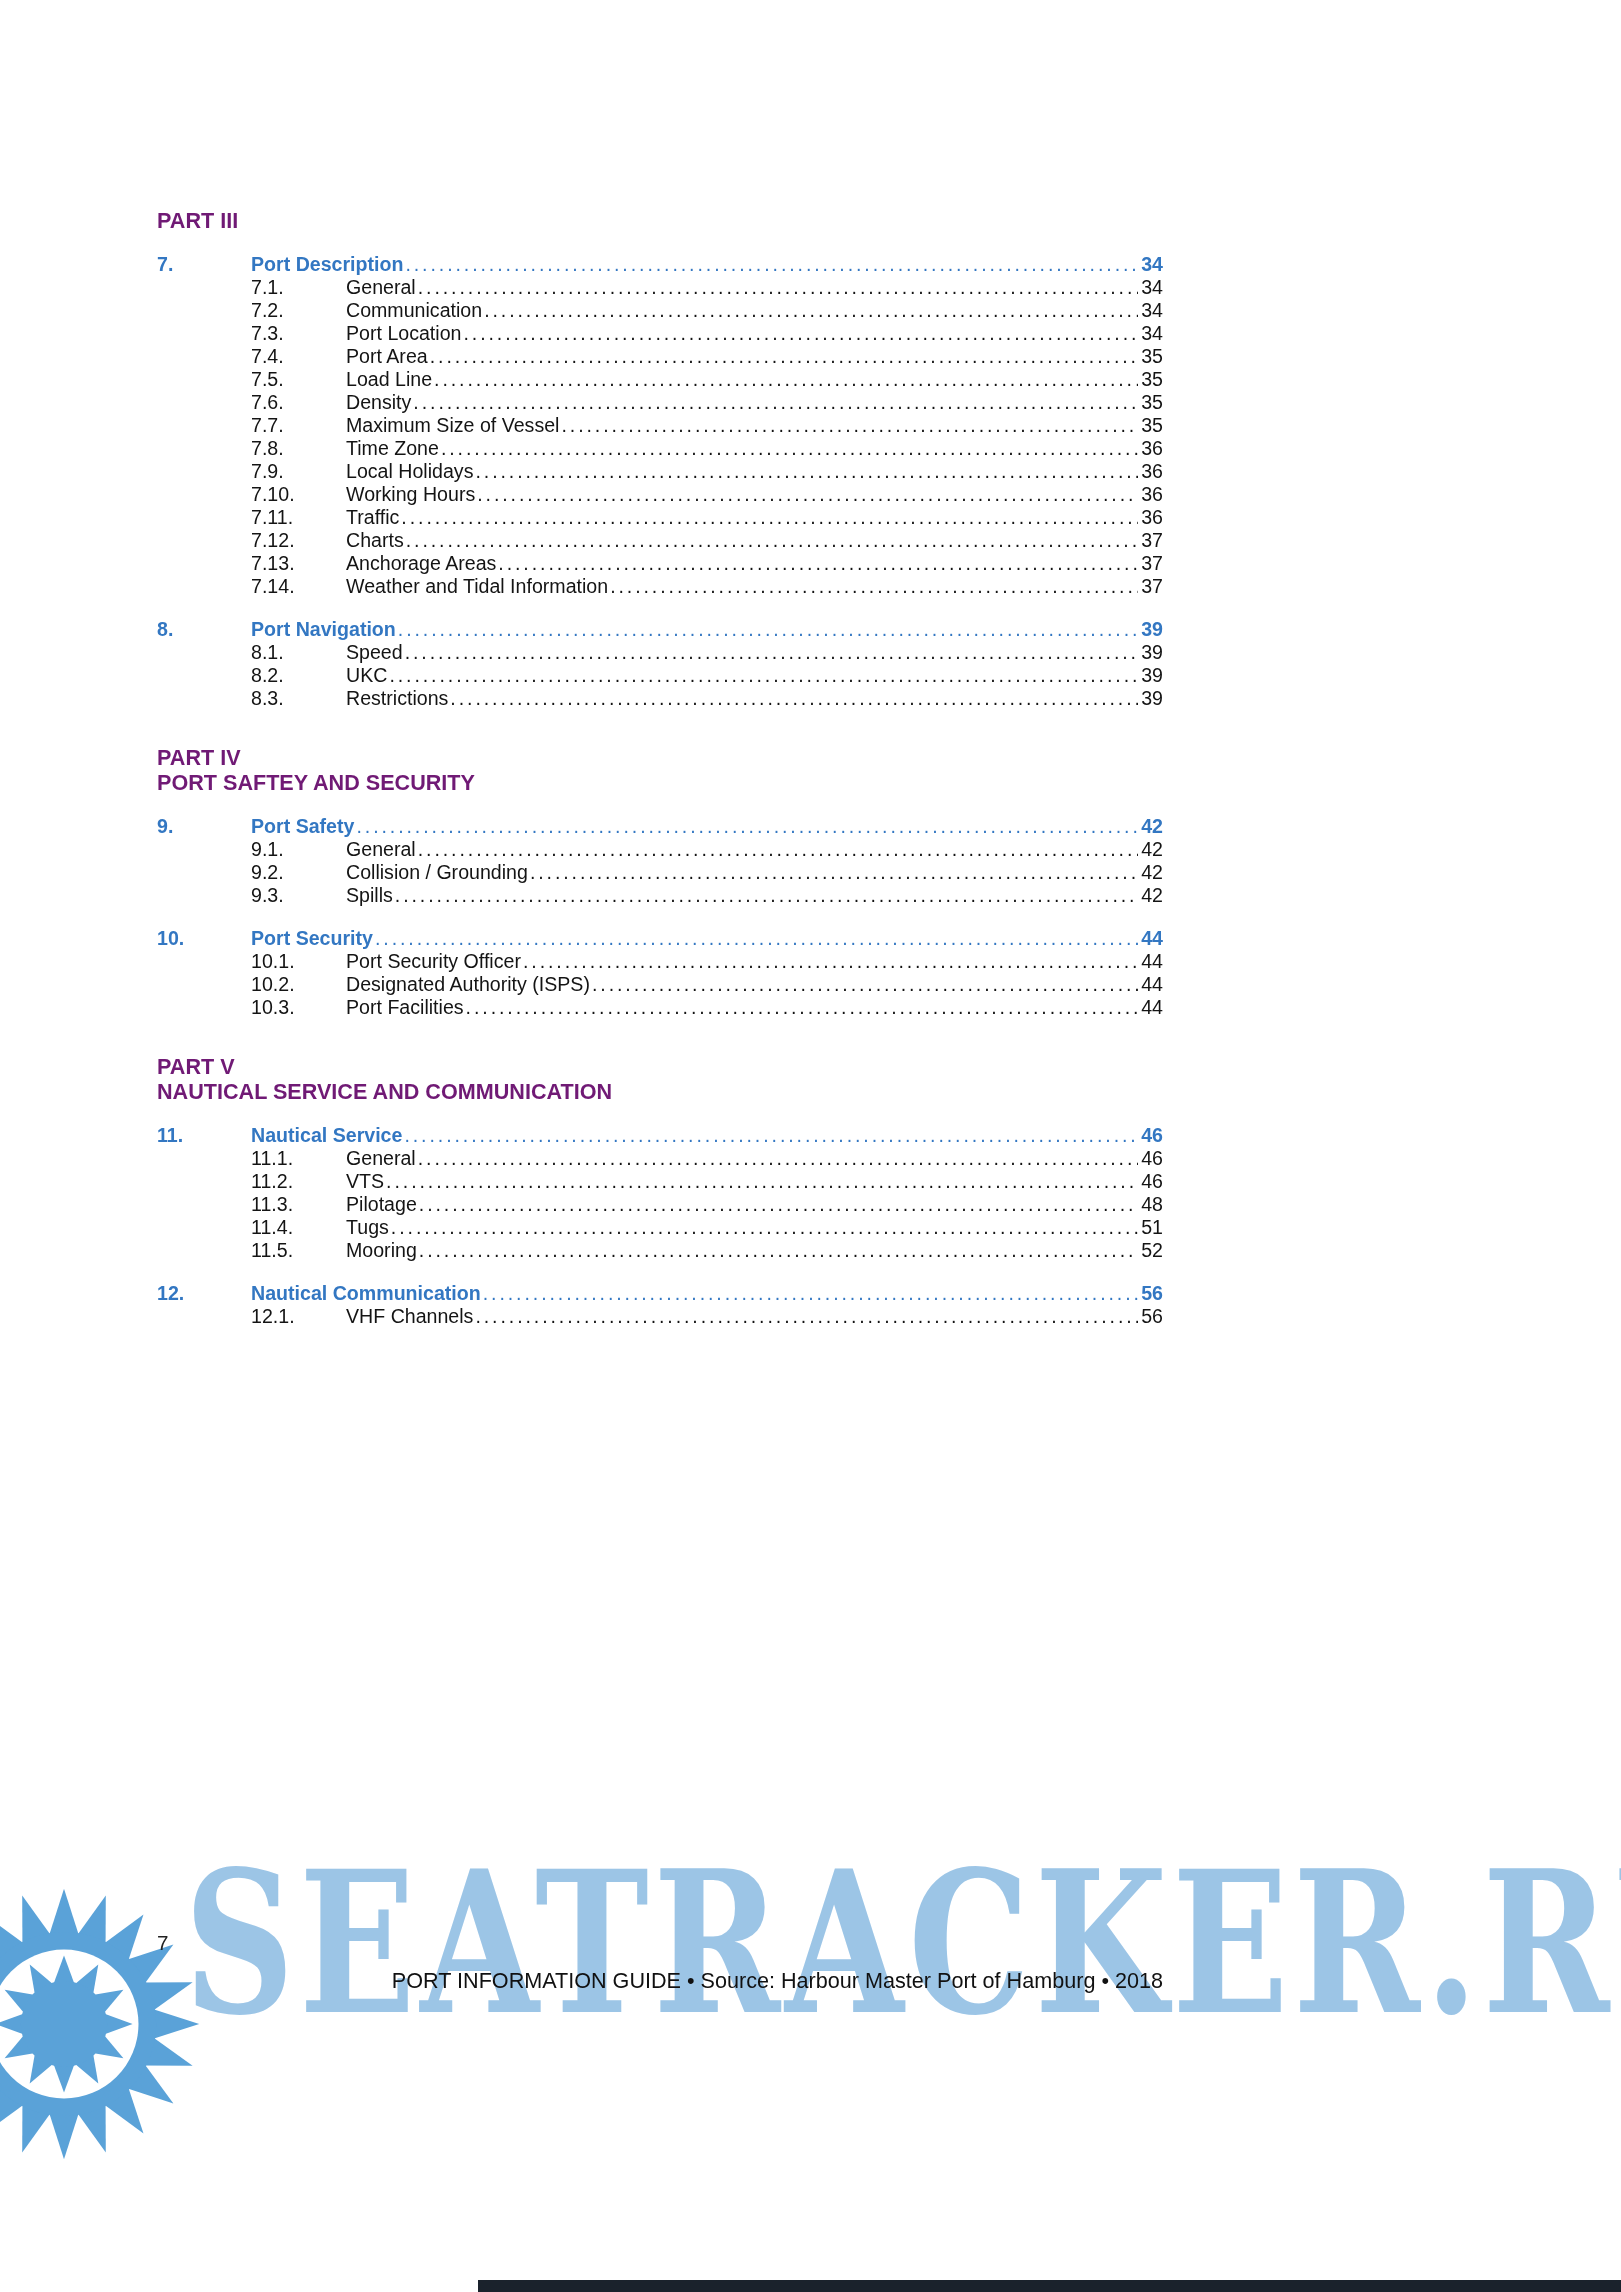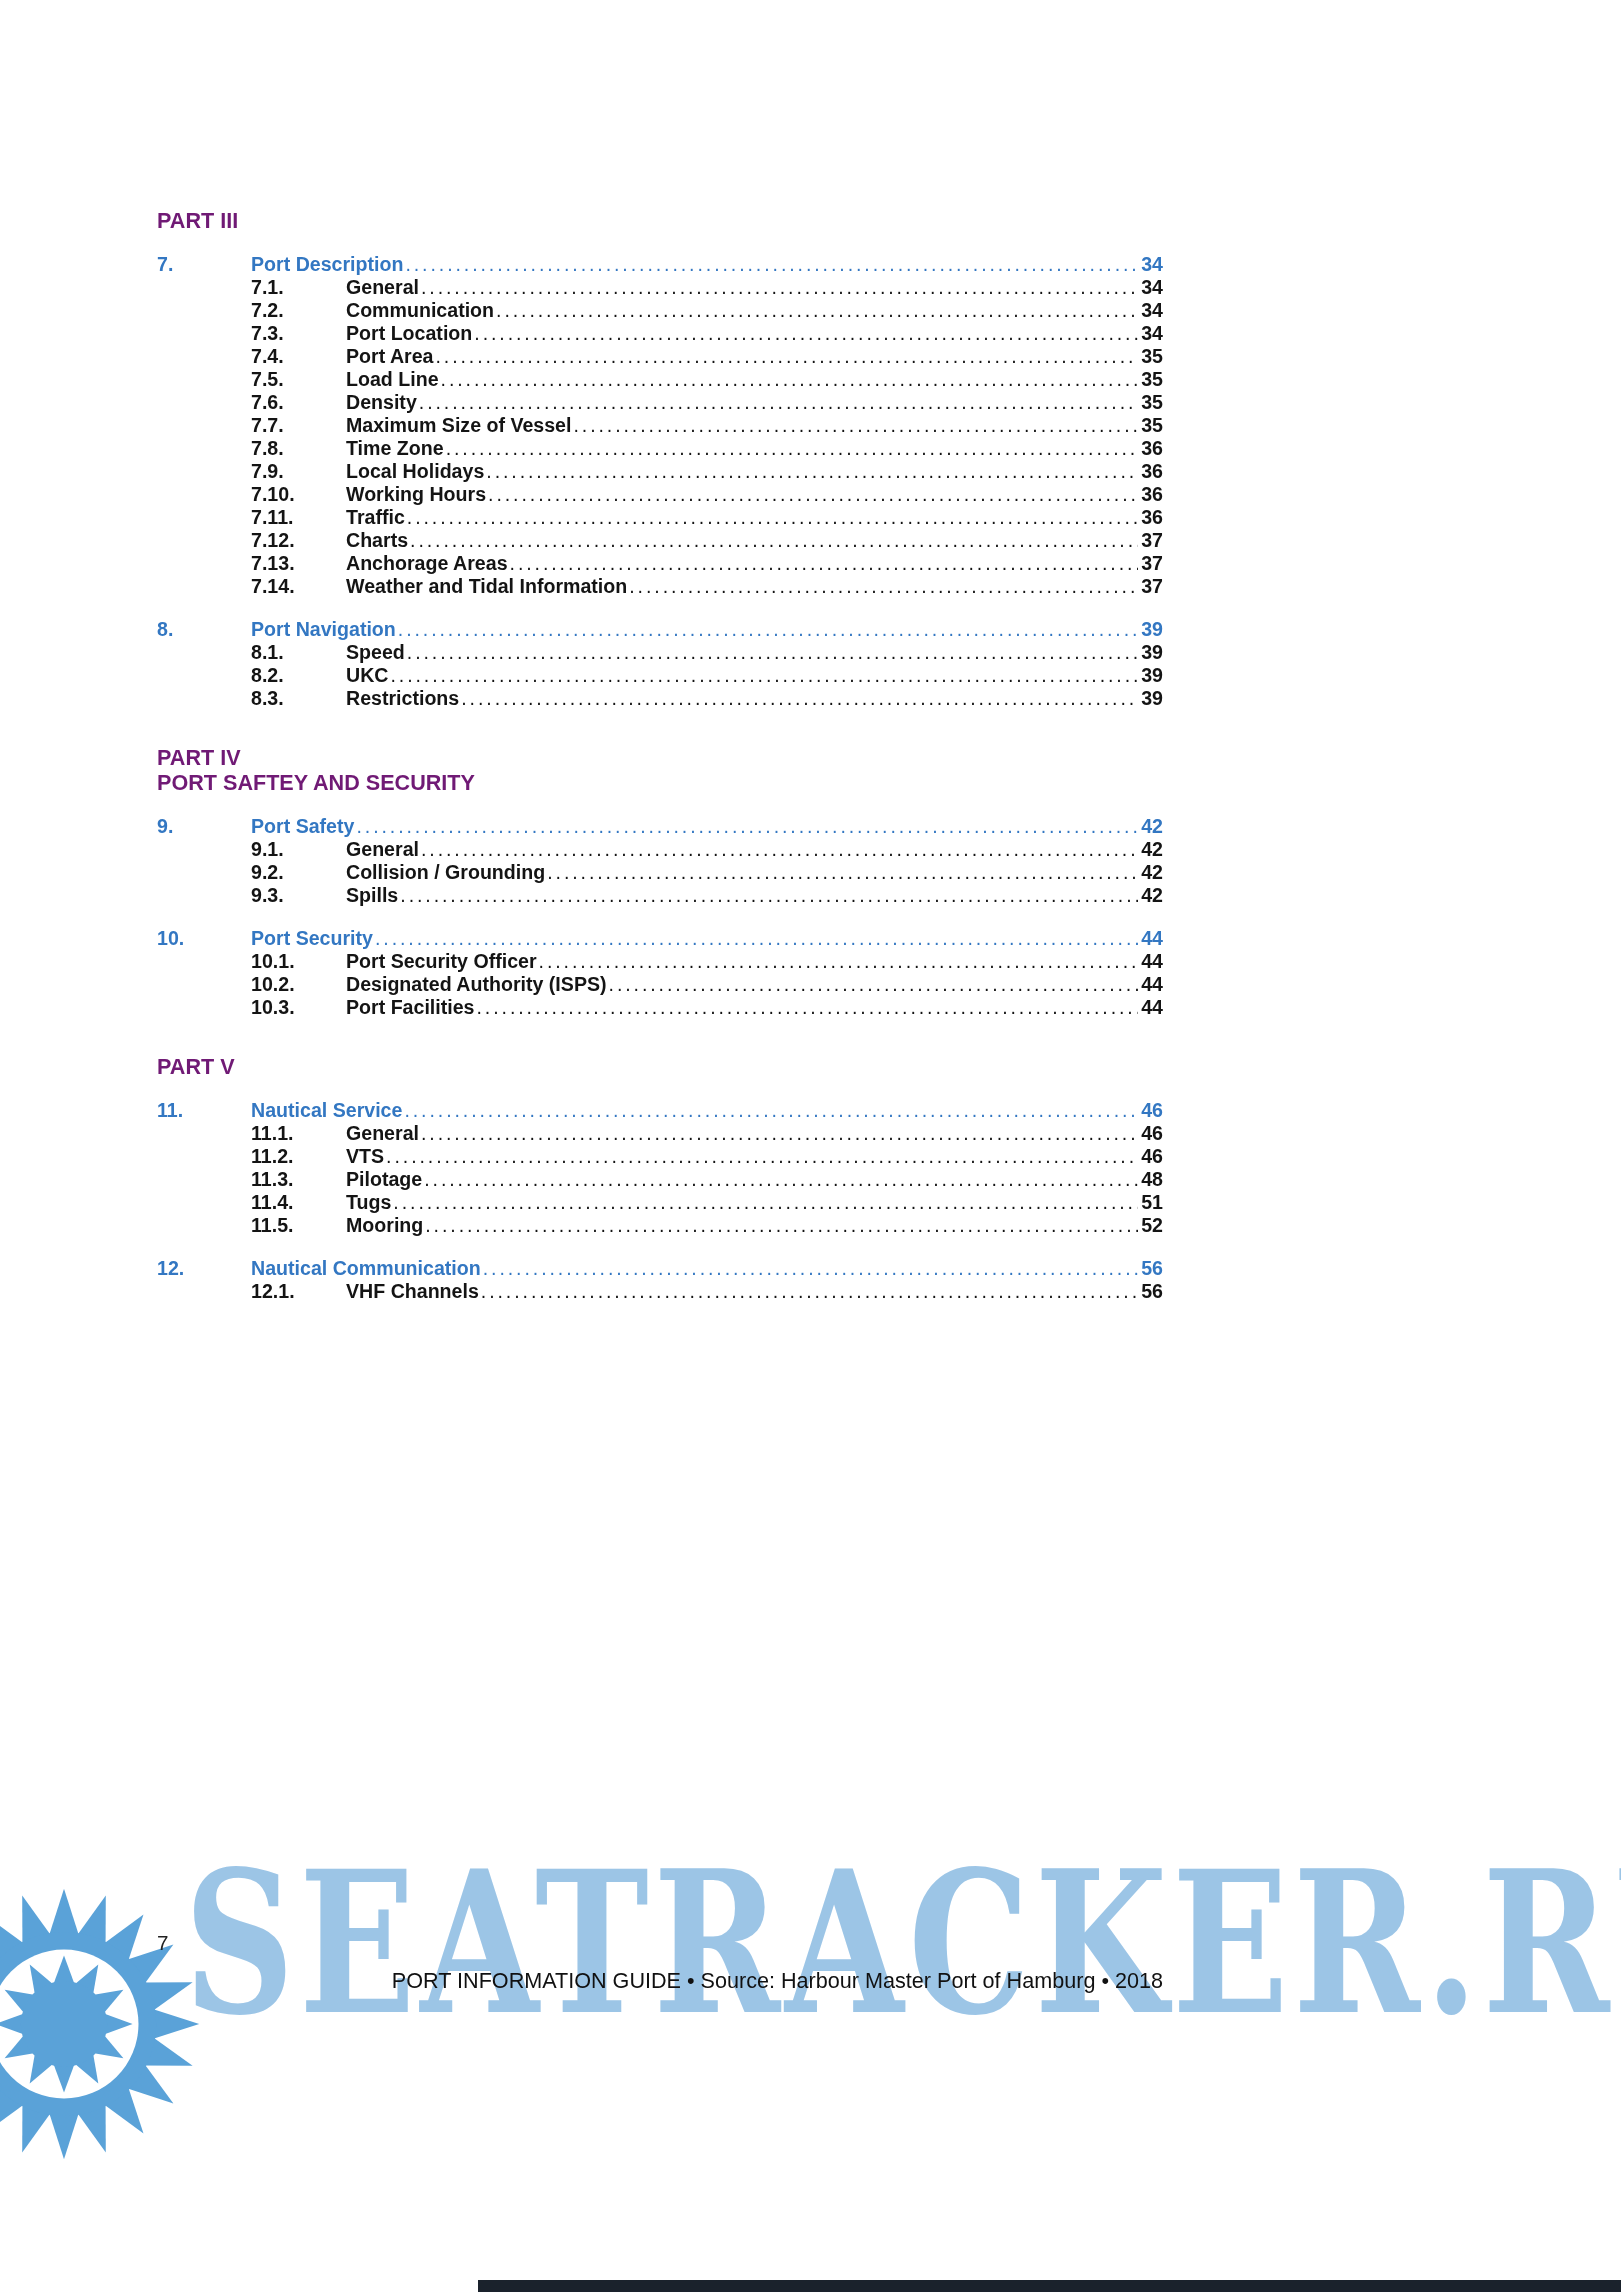--- a/index.html
+++ b/index.html
@@ -13,21 +13,21 @@
   }
   .content{position:absolute;left:157px;top:208px;width:1006px;}
   .part-block{margin-top:35px;}
   .part-block:first-child{margin-top:0;}
   .part-label,.part-title{
     font-size:21.6px;font-weight:bold;color:#701a75;line-height:25.5px;
   }
   .section{margin-top:19.6px;}
   .toc-row{display:flex;align-items:baseline;font-size:19.6px;line-height:23px;}
   .toc-row.l1{color:#3377C2;font-weight:bold;}
-  .toc-row.l2{color:#141414;padding-left:94px;font-weight:bold;}
+  .toc-row.l2{color:#141414;padding-left:94px;}
   .l1 .num{flex:0 0 94px;}
   .l2 .num{flex:0 0 95px;}
   .title{flex:0 0 auto;white-space:nowrap;padding-right:2px;}
   .leader{flex:1 1 auto;overflow:hidden;white-space:nowrap;min-width:17.6px;}
   .leader::after{
     content:"........................................................................................................................................................................................................";
     letter-spacing:2.9px;font-weight:normal;
   }
   .pg{flex:0 0 auto;padding-left:2.9px;text-align:right;}
   .page-number{position:absolute;left:157px;top:1931px;font-size:20.6px;color:#222;z-index:3;}
@@ -230,20 +230,21 @@
             <span class="num">10.3.</span>
             <span class="title">Port Facilities</span>
             <span class="leader"></span>
             <span class="pg">44</span>
           </div>
       </div>
     </div>
 
     <div class="part-block">
       <div class="part-label">PART V</div>
+      <div class="part-title">NAUTICAL SERVICE AND COMMUNICATION</div>
 
       <div class="section">
         <div class="toc-row l1">
             <span class="num">11.</span>
             <span class="title">Nautical Service</span>
             <span class="leader"></span>
             <span class="pg">46</span>
           </div>
         <div class="toc-row l2">
             <span class="num">11.1.</span>

